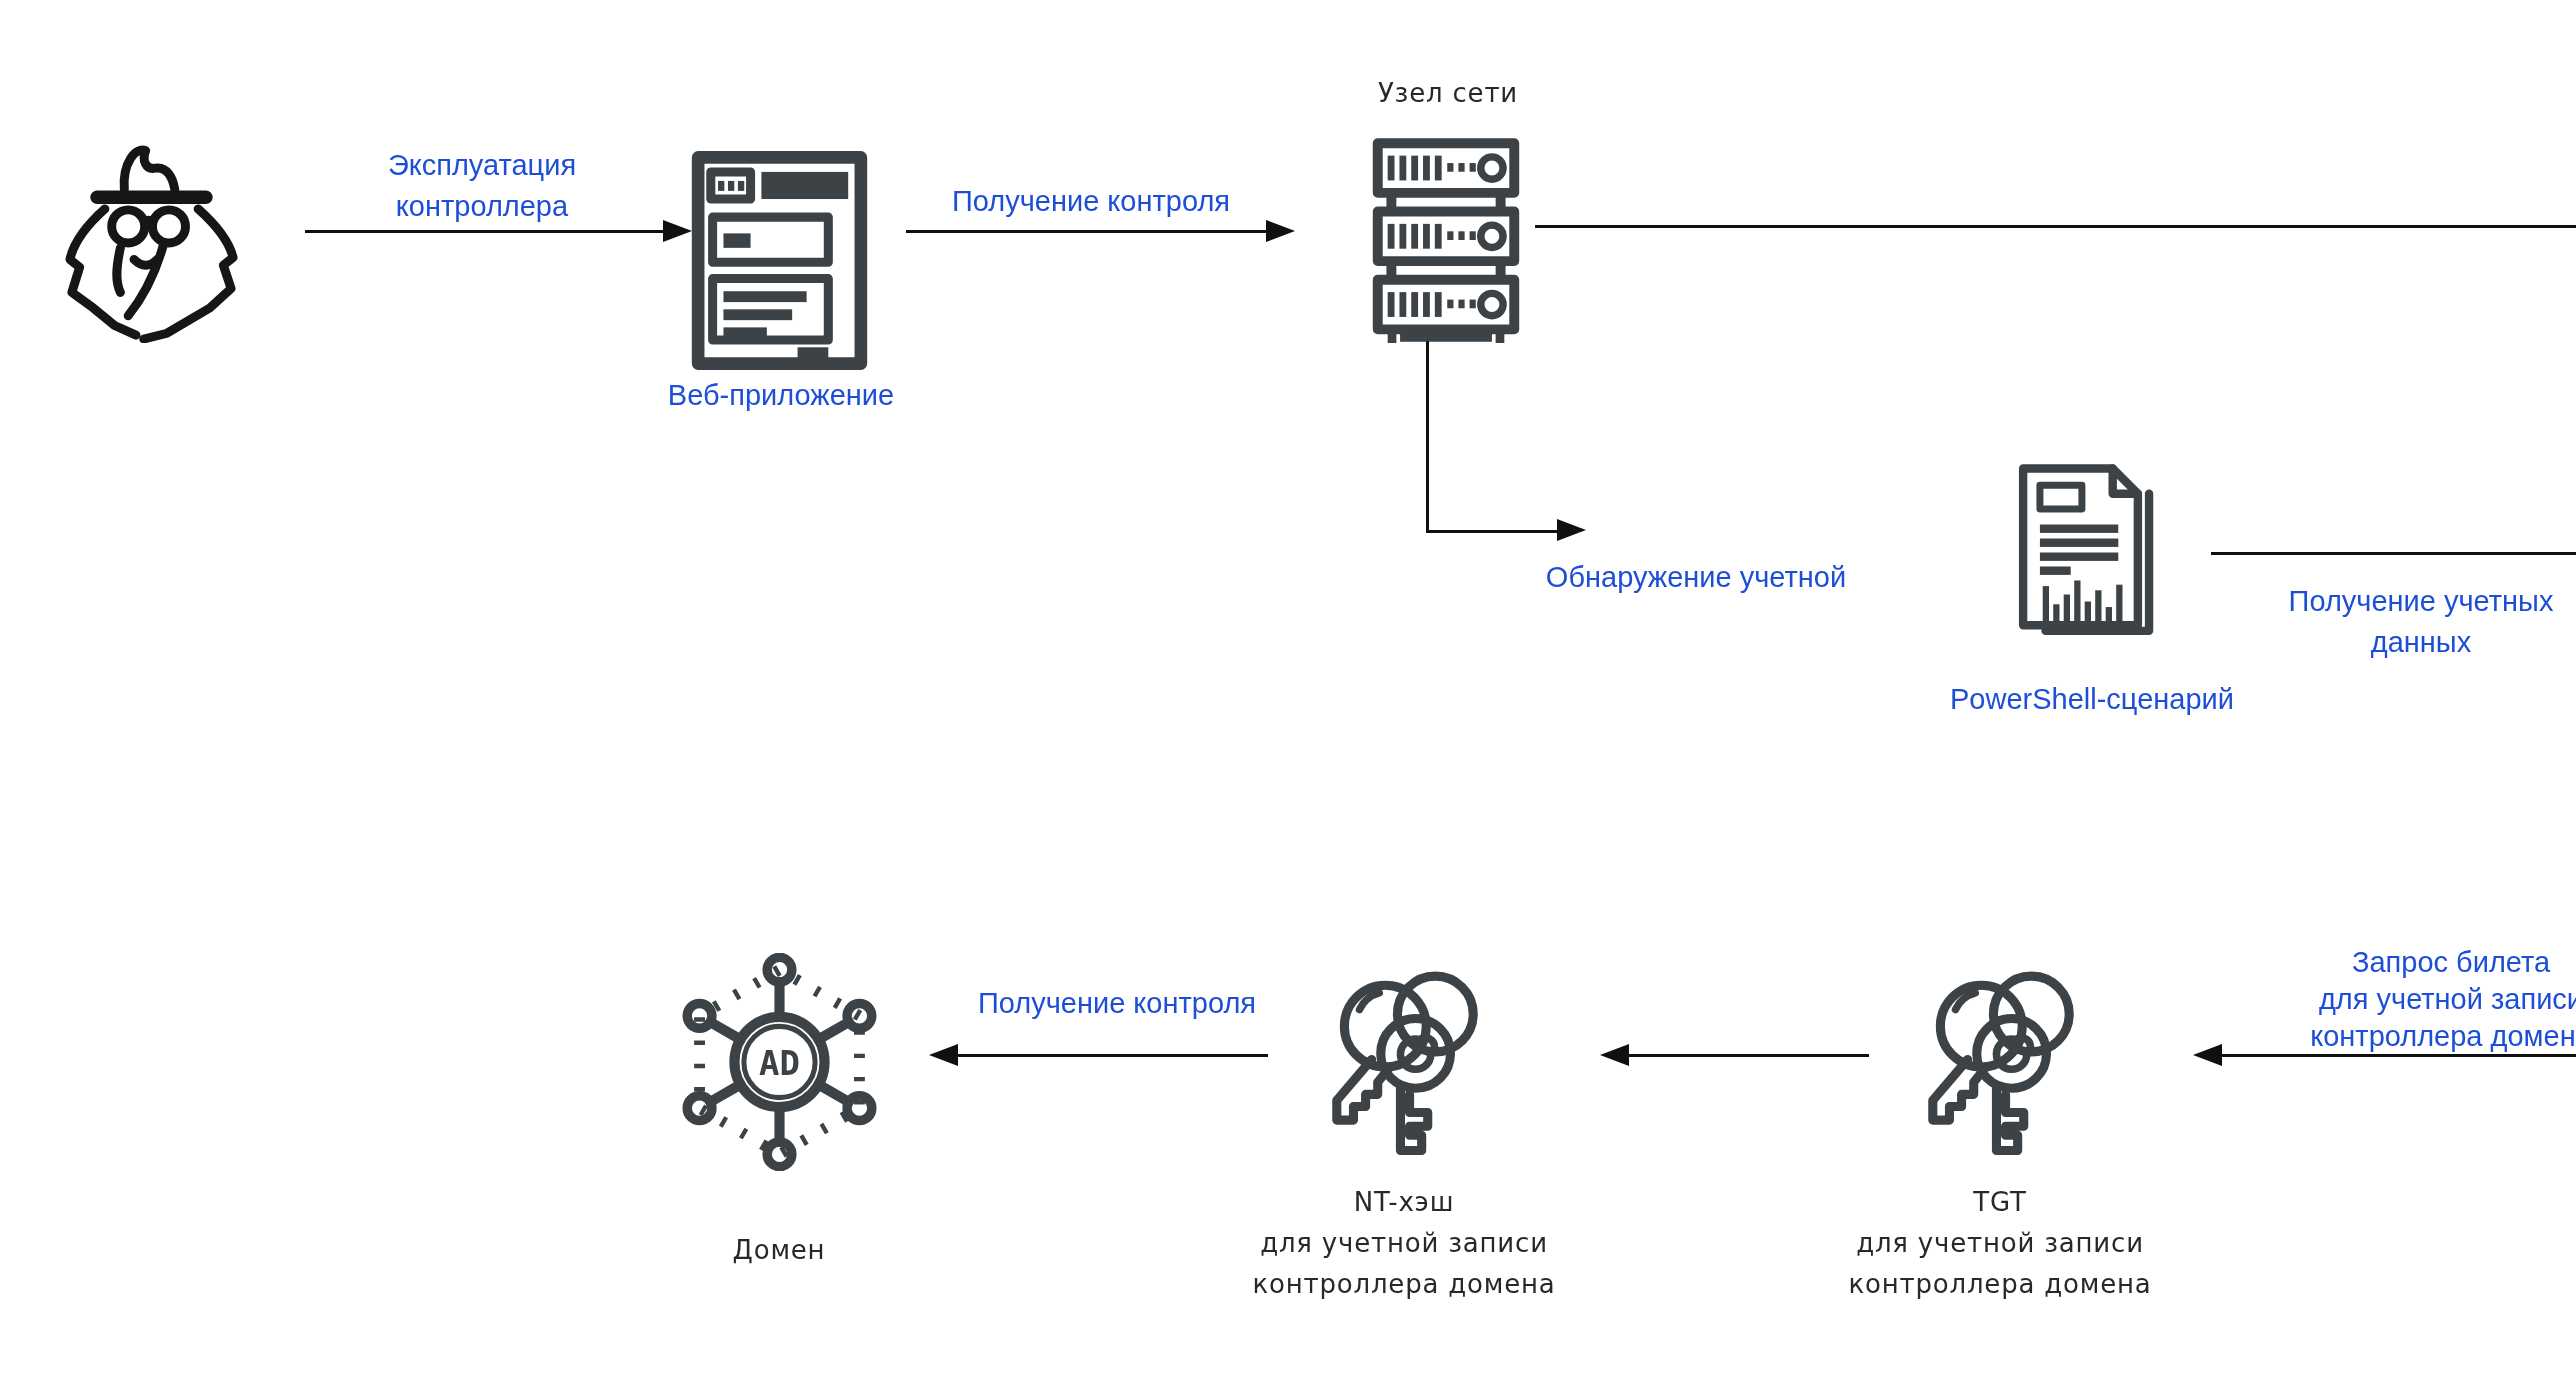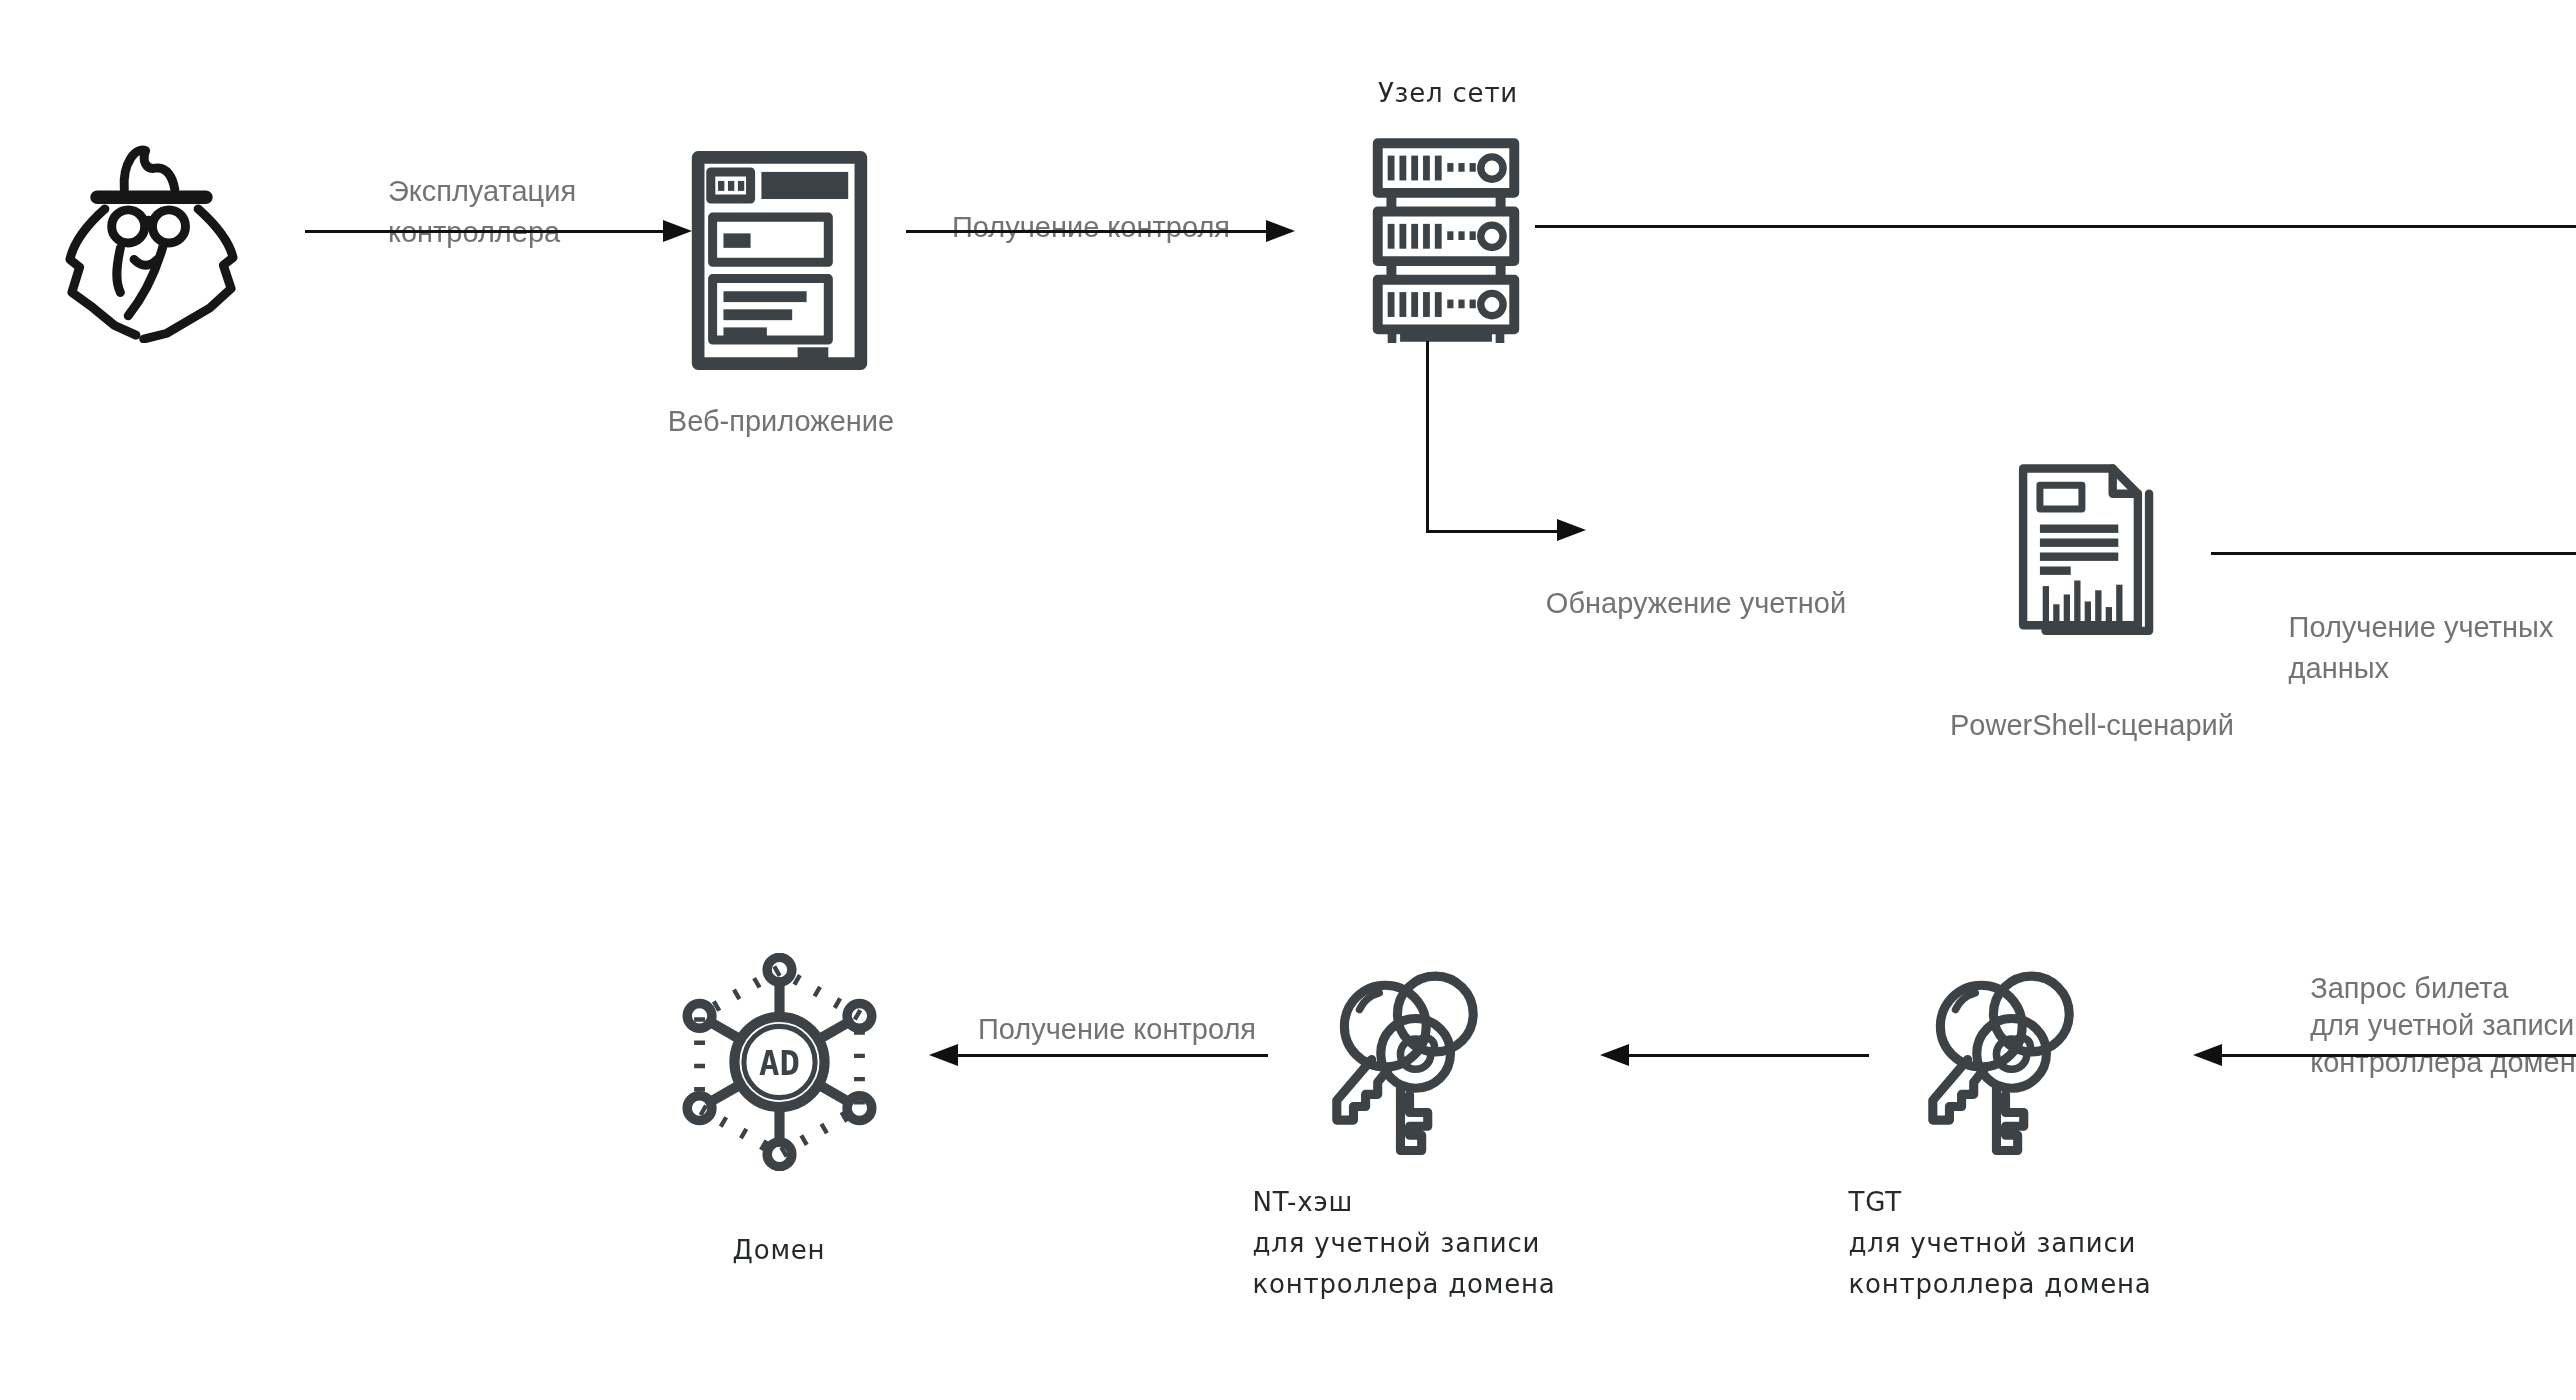--- a/index.html
+++ b/index.html
@@ -1,19 +1,19 @@
 <!DOCTYPE html>
 <html style="font-size:8.2px"><head>
 <meta charset="utf-8">
 <style>
   html,body{margin:0;padding:0;background:#ffffff;}
   .stage{position:relative;width:4077px;height:1400px;background:#ffffff;overflow:hidden;
          font-family:"Liberation Sans",sans-serif;}
-  .lbl{position:absolute;transform:translateX(-50%);white-space:nowrap;}
-  .arial{font:29px/41px "Liberation Sans",sans-serif;color:#737373;margin-top:26px;}
+  .lbl{position:absolute;transform:translateX(-50%);text-align:center;white-space:nowrap;}
+  .arial{font:29px/41px "Liberation Sans",sans-serif;color:#1d4ed8;}
   .geo{font:26px/41px "DejaVu Sans",sans-serif;letter-spacing:0.8px;color:#26292c;}
   .line{position:absolute;background:#101010;}
   .ah{position:absolute;width:0;height:0;border-top:11.3px solid transparent;border-bottom:11.3px solid transparent;}
   .ah.r{border-left:29px solid #101010;}
   .ah.l{border-right:29px solid #101010;}
   .icon{position:absolute;}
   svg .s{stroke:#3c4245;stroke-width:6;fill:none;stroke-linecap:round;stroke-linejoin:round;}
   svg .f{fill:#3c4245;stroke:none;}
   svg .spy{stroke:#161616;stroke-width:4.6;fill:none;stroke-linecap:round;stroke-linejoin:round;}
 </style>

